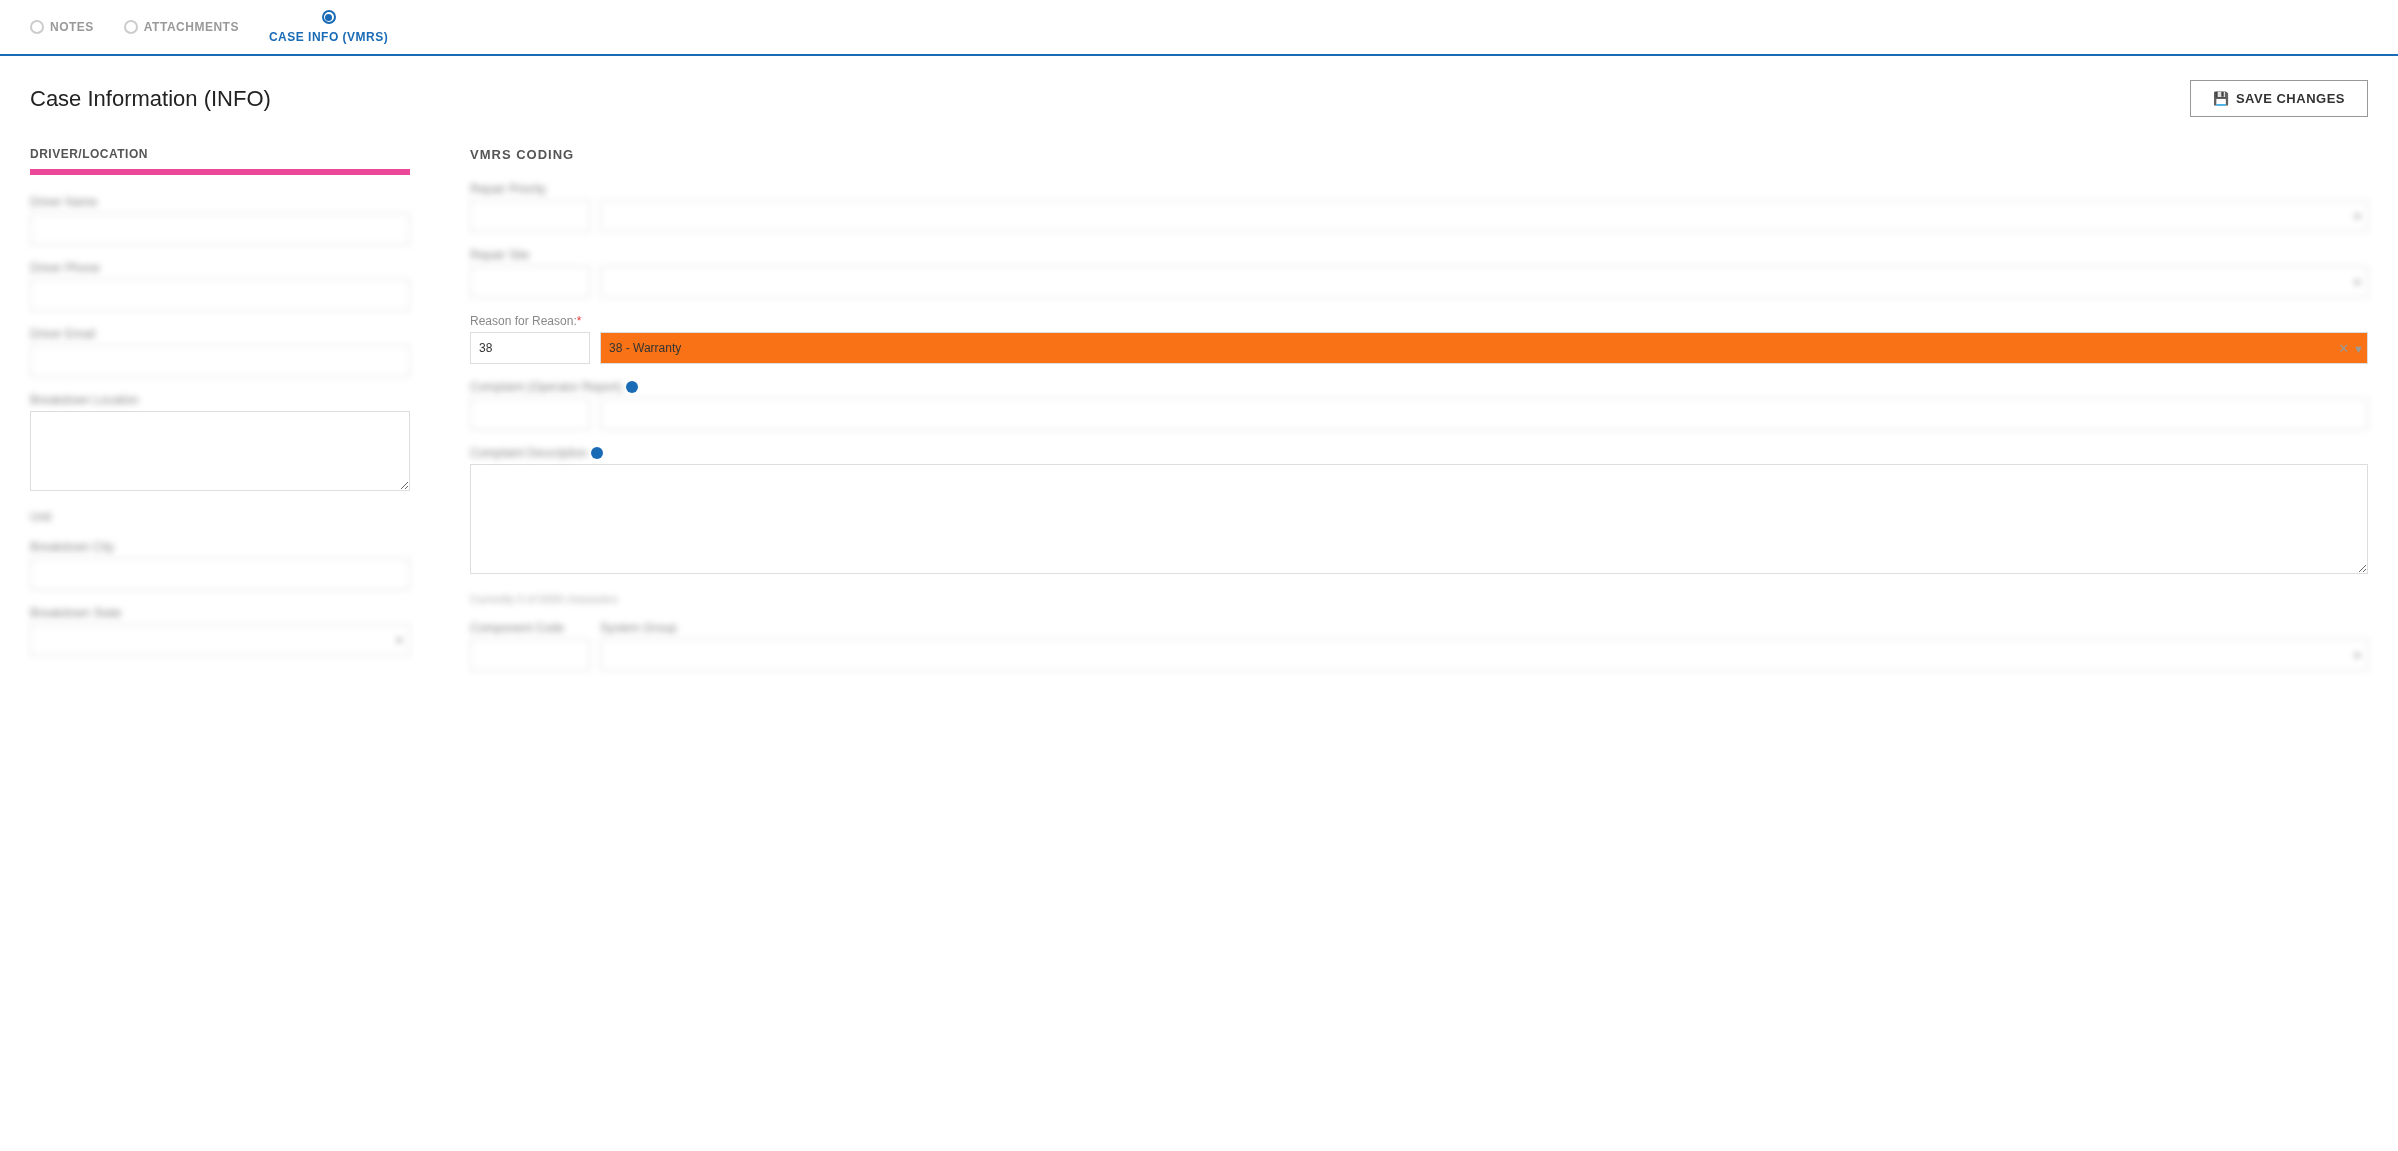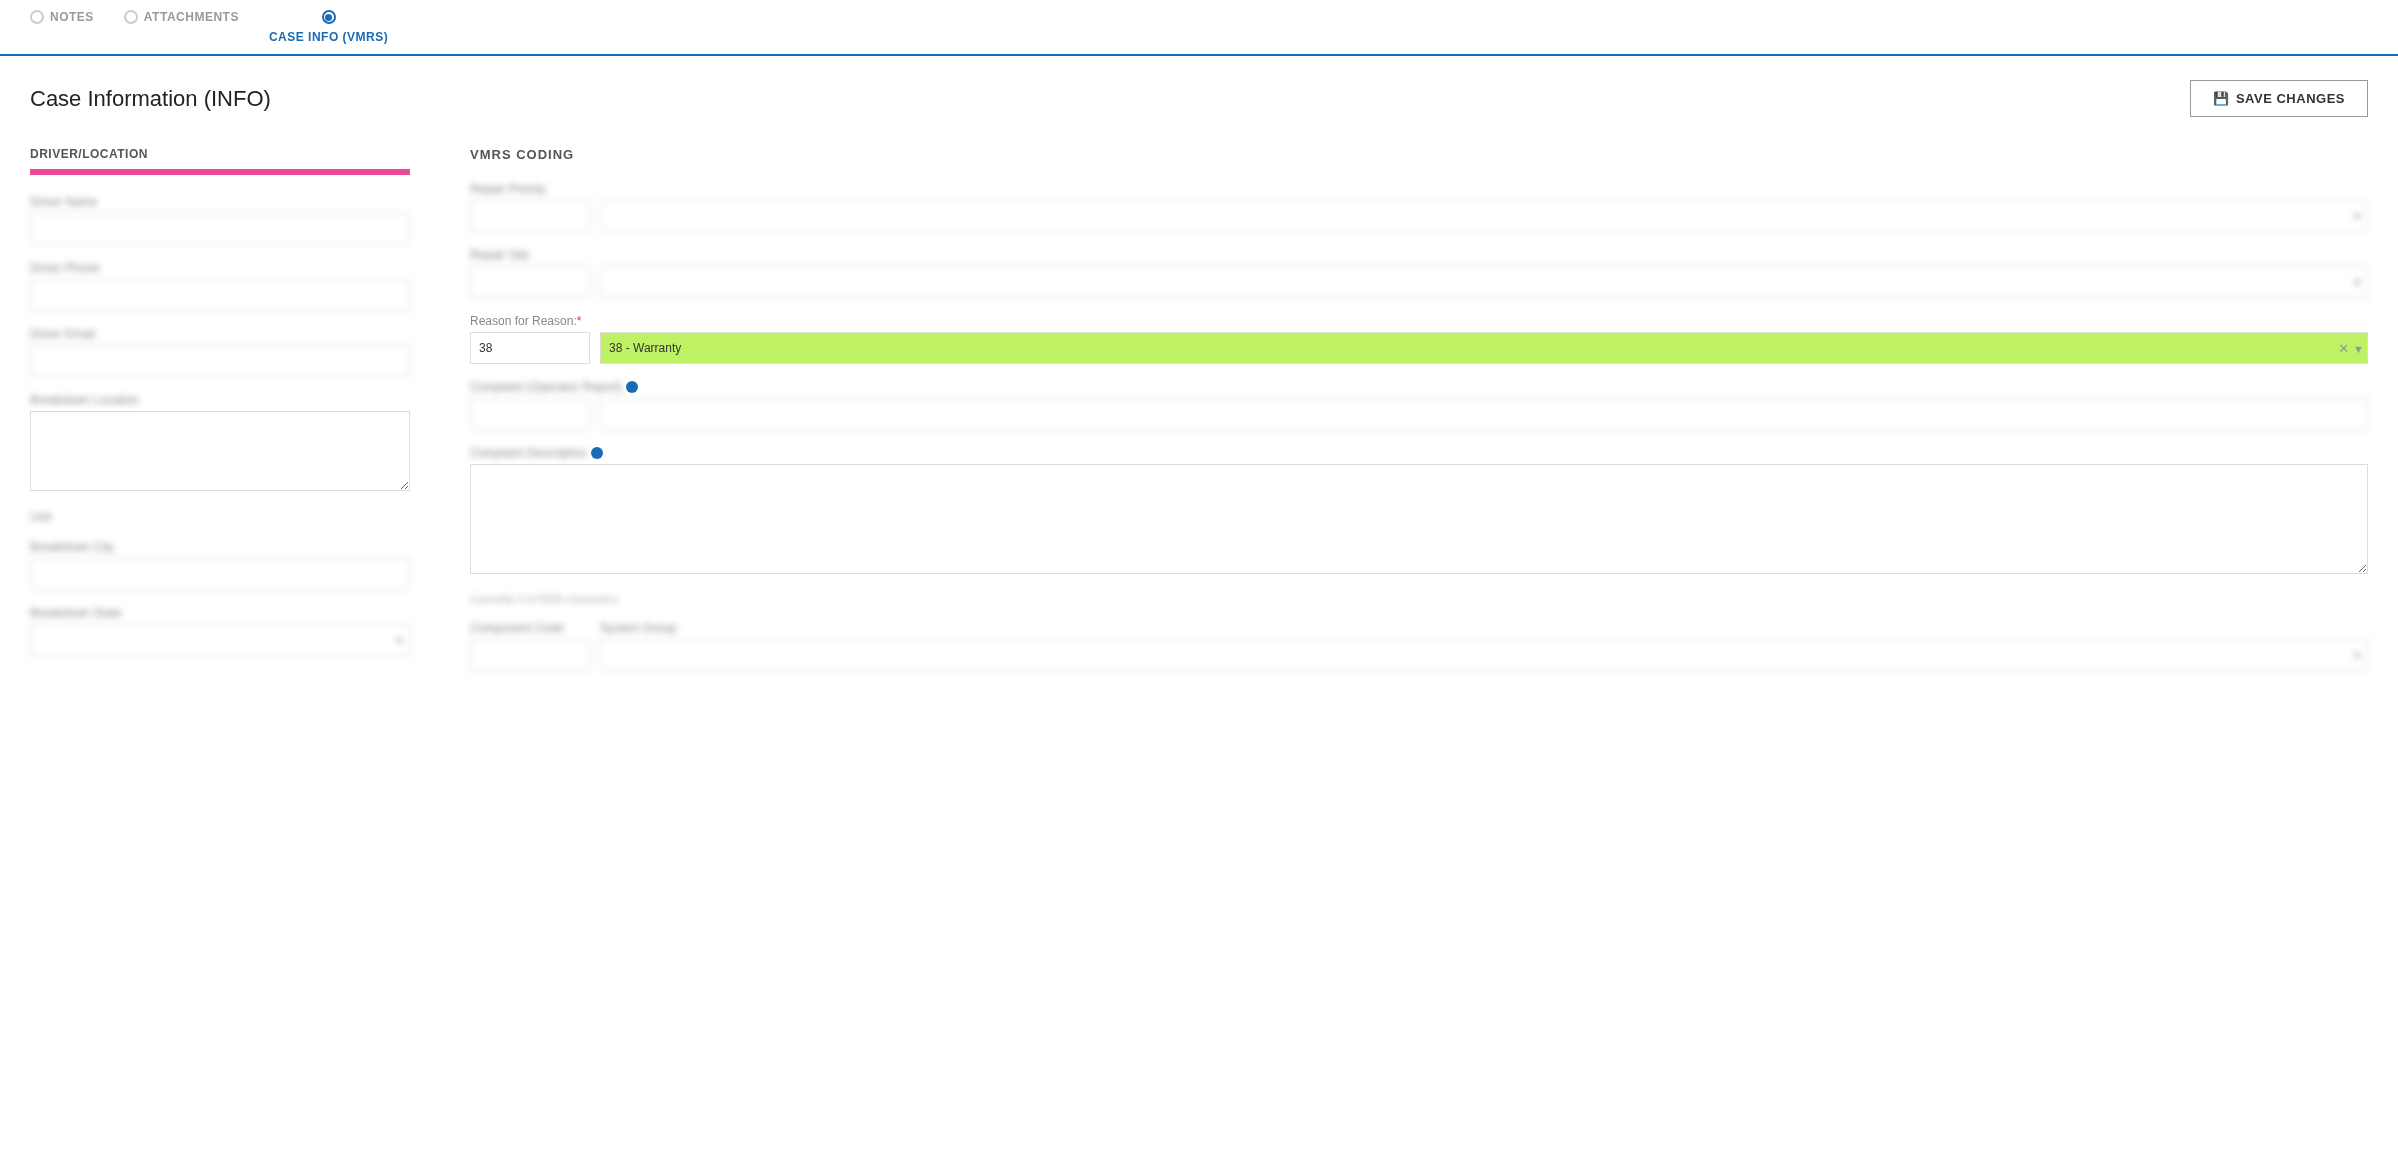--- a/index.html
+++ b/index.html
@@ -6,21 +6,21 @@
     body {
       font-family: Arial, sans-serif;
       background: #fff;
       color: #333;
       font-size: 13px;
     }
 
     
     .tab-bar {
       display: flex;
-      align-items: flex-start;
+      align-items: center;
       padding: 10px 30px 0 30px;
       border-bottom: 2px solid #1a6bb5;
       gap: 30px;
     }
     .tab-item {
       display: flex;
       align-items: center;
       gap: 6px;
       padding-bottom: 10px;
       cursor: pointer;
@@ -213,21 +213,21 @@
       flex: 1;
       position: relative;
     }
     .reason-desc-input {
       width: 100%;
       height: 32px;
       border: 1px solid #ddd;
       padding: 4px 36px 4px 8px;
       font-size: 12px;
       color: #333;
-      background: #bef264;
+      background: #f97316;
       appearance: none;
       outline: none;
     }
     .reason-desc-controls {
       position: absolute;
       right: 4px;
       top: 50%;
       transform: translateY(-50%);
       display: flex;
       align-items: center;

